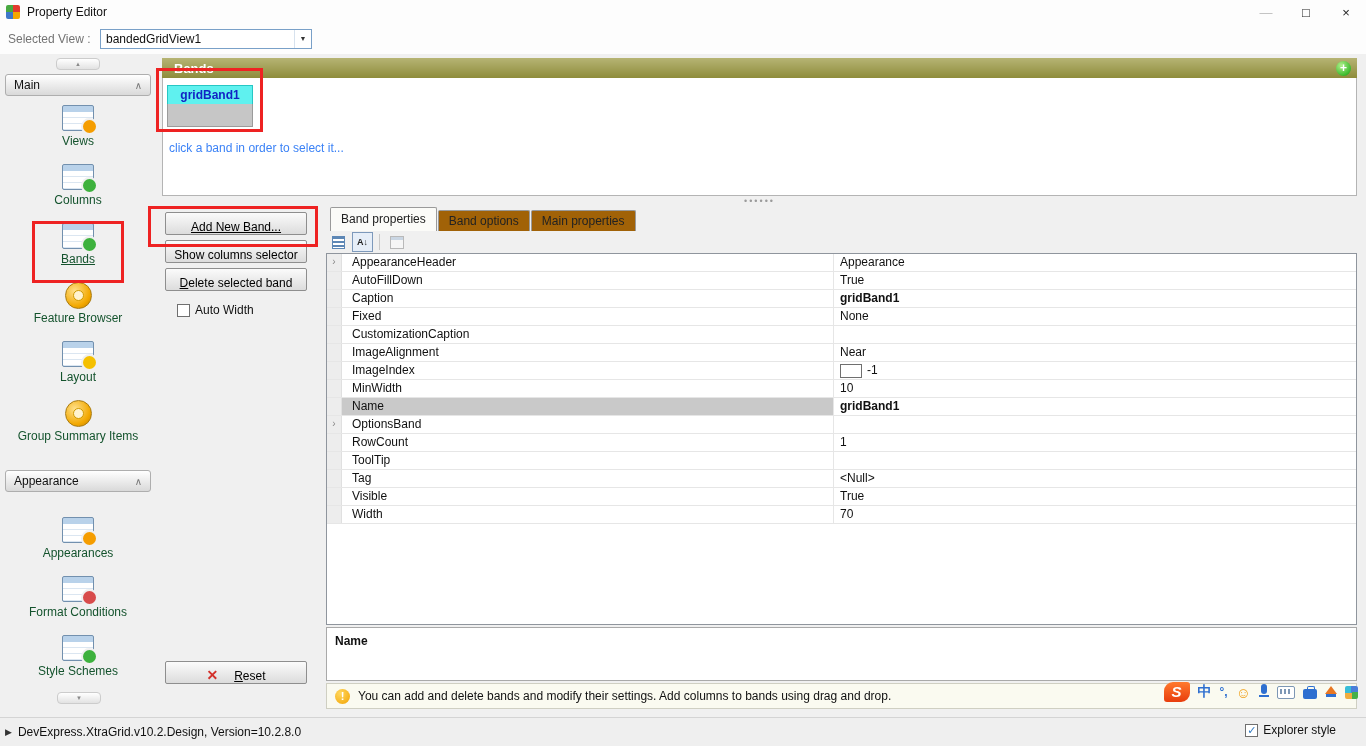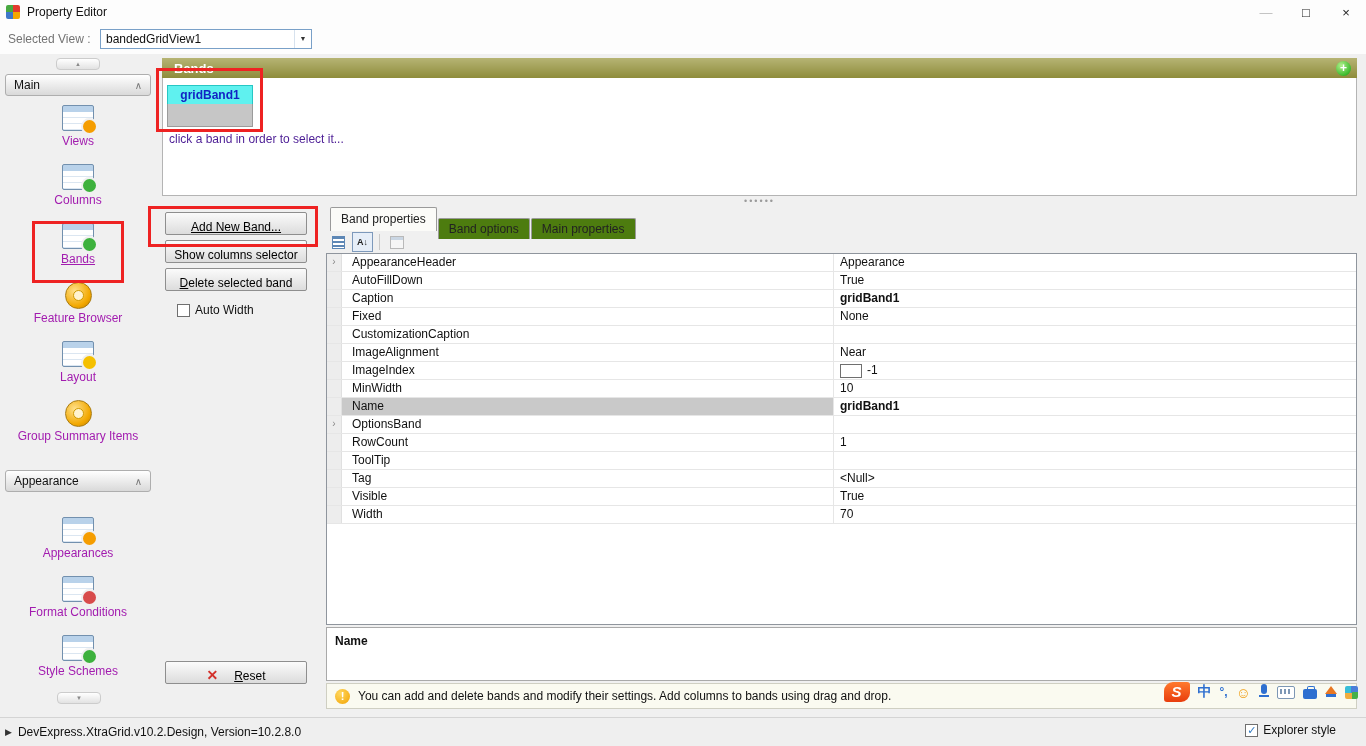--- a/index.html
+++ b/index.html
@@ -31,21 +31,21 @@
               background:linear-gradient(#ffffff,#e2e2e2);font-size:6px;color:#8a8a8a;
               display:flex;align-items:center;justify-content:center;margin:2px 0 4px}
   .scroll-btn.bottom{position:absolute;top:636px;left:53px;margin:0}
   .group-header{width:146px;height:22px;margin-bottom:8px;flex:none;box-sizing:border-box;
                 background:linear-gradient(#ffffff,#d9d9d9);border:1px solid #aeaeae;border-radius:3px;
                 display:flex;align-items:center;padding:0 8px}
   .group-chevron{margin-left:auto;color:#777;font-size:10px}
   .group-items{width:100%;display:flex;flex-direction:column;align-items:center}
   .nav-item{height:46px;margin-bottom:13px;display:flex;flex-direction:column;align-items:center;width:146px}
   .nav-icon-wrap{height:28px;display:flex;align-items:center;justify-content:center}
-  .nav-label{margin-top:2px;color:#a21caf;white-space:nowrap}
+  .nav-label{margin-top:2px;color:#14532d;white-space:nowrap}
   .nav-item.selected .nav-label{text-decoration:underline}
   .grid-ico{width:30px;height:24px;position:relative;border:1px solid #7290ae;border-radius:2px;display:block;
             background:linear-gradient(#b9d2ea 0 0) no-repeat 0 0/100% 6px,
                        repeating-linear-gradient(#ffffff 0 5px, #dbe6f1 5px 6px)}
   .icon-badge{position:absolute;right:-5px;bottom:-5px;width:13px;height:13px;border-radius:50%;
               border:2px solid #f0f0f0;display:block}
   .round-ico{width:25px;height:25px;border-radius:50%;border:1px solid #a97b11;display:block;position:relative;
              background:radial-gradient(circle at 35% 32%, #ffe08a, #f2a800 65%, #c07c00)}
   .round-ico::after{content:"";position:absolute;left:7px;top:7px;right:7px;bottom:7px;border-radius:50%;
                     background:#fff3cf;border:1px solid #cf9a00}
@@ -57,41 +57,41 @@
   .band-add{margin-left:auto;margin-right:6px;width:15px;height:15px;border-radius:50%;
             background:radial-gradient(circle at 35% 30%, #b2f08c, #3dbb2e 70%, #1d8a14);
             color:#fff;font-weight:bold;font-size:12px;line-height:15px;text-align:center}
   .band-area{position:absolute;left:162px;top:78px;width:1195px;height:118px;background:#fff;
              border:1px solid #b4b4b4;border-top:none;box-sizing:border-box}
   .band-cell{position:absolute;left:4px;top:7px;width:86px;height:20px;background:#5ff1ef;
              border:1px solid #27c7c4;color:#1223c4;font-weight:bold;text-align:center;line-height:18px;
              box-sizing:border-box}
   .band-cell2{position:absolute;left:4px;top:26px;width:86px;height:23px;background:#c6c6c6;
               border:1px solid #9b9b9b;border-top:none;box-sizing:border-box}
-  .band-hint{position:absolute;left:6px;top:54px;color:#4c1d95}
+  .band-hint{position:absolute;left:6px;top:63px;color:#3b82f6}
   .splitter-dots{position:absolute;left:162px;top:196px;width:1195px;text-align:center;color:#9b9b9b;
                  font-size:9px;letter-spacing:2px;line-height:10px}
 
   
   .actions{position:absolute;left:165px;top:212px;width:142px}
   .btn{width:142px;height:23px;background:linear-gradient(#fbfbfb,#dcdcdc);border:1px solid #8e8e8e;
        border-radius:2px;display:flex;align-items:flex-end;justify-content:center;margin-bottom:5px;
        box-sizing:border-box;font-size:12px;color:#000}
   .ul{text-decoration:underline}
   .fl::first-letter{text-decoration:underline}
   .checkbox-row{display:flex;align-items:center;margin-top:12px;margin-left:12px}
   .checkbox{width:13px;height:13px;background:#fff;border:1px solid #6f6f6f;margin-right:5px;
             box-sizing:border-box;font-size:11px;line-height:11px;text-align:center;color:#2e78c2}
   .reset-btn{position:absolute;left:165px;top:661px;width:142px;height:23px}
   .reset-x{color:#d3302a;font-weight:bold;font-size:14px;margin-right:16px}
 
   
   .right-panel{position:absolute;left:326px;top:207px;width:920px;height:502px}
   .tabs{position:absolute;left:4px;top:0;display:flex;height:23px}
-  .tab{padding:0 10px;height:20px;line-height:20px;margin-top:11px;background:#4d7c0f;
+  .tab{padding:0 10px;height:20px;line-height:20px;margin-top:3px;background:#a16207;
        border:1px solid #9a9a9a;border-bottom:none;border-radius:2px 2px 0 0;margin-right:1px;color:#222}
   .tab.active{height:23px;margin-top:0;line-height:23px;background:#fbfbf8}
   .pg-toolbar{position:absolute;left:2px;top:24px;height:22px;display:flex;align-items:center;gap:3px}
   .tb-btn{width:21px;height:20px;display:flex;align-items:center;justify-content:center;box-sizing:border-box}
   .tb-btn.pressed{border:1px solid #7d99bb;background:#e6eef8}
   .tb-btn.disabled{opacity:.45}
   .tb-cat{width:11px;height:11px;background:repeating-linear-gradient(#5d87b5 0 2px, #fff 2px 4px);
           border:1px solid #5d87b5}
   .tb-az{font-size:9px;font-weight:bold;color:#222}
   .tb-pages{width:12px;height:11px;border:1px solid #777;background:linear-gradient(#9db8d4 0 3px, #fff 3px)}

